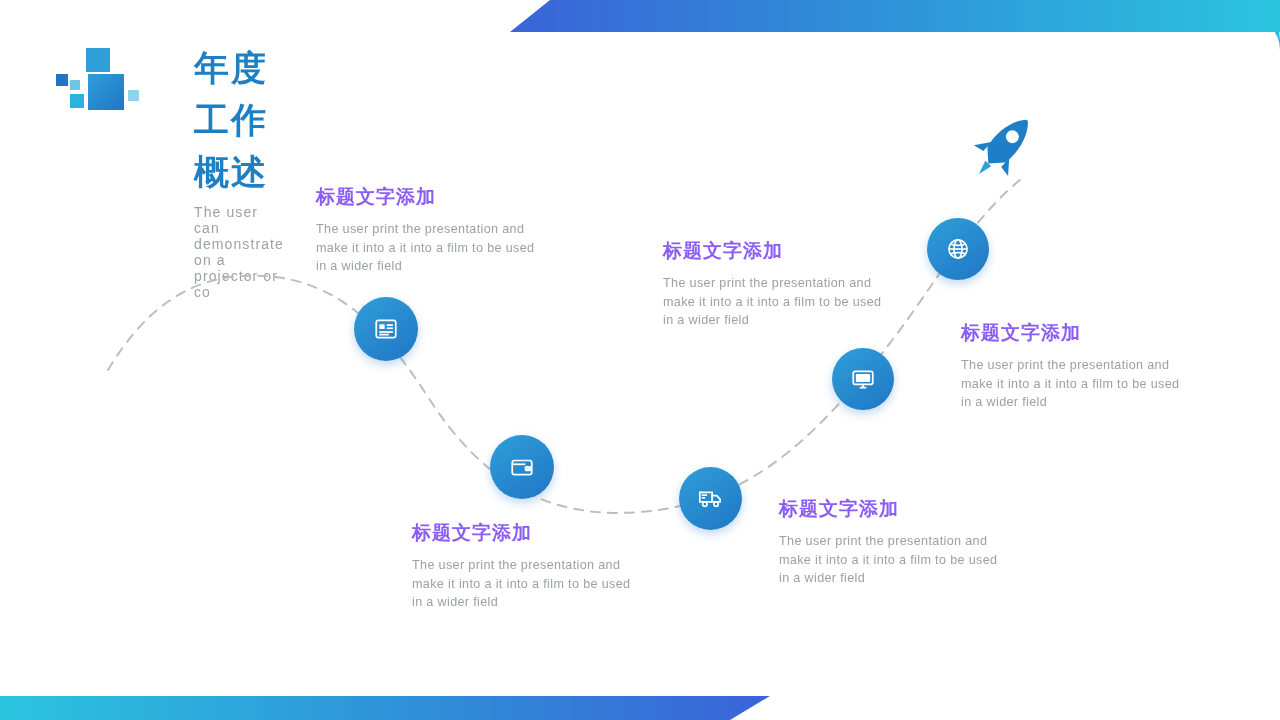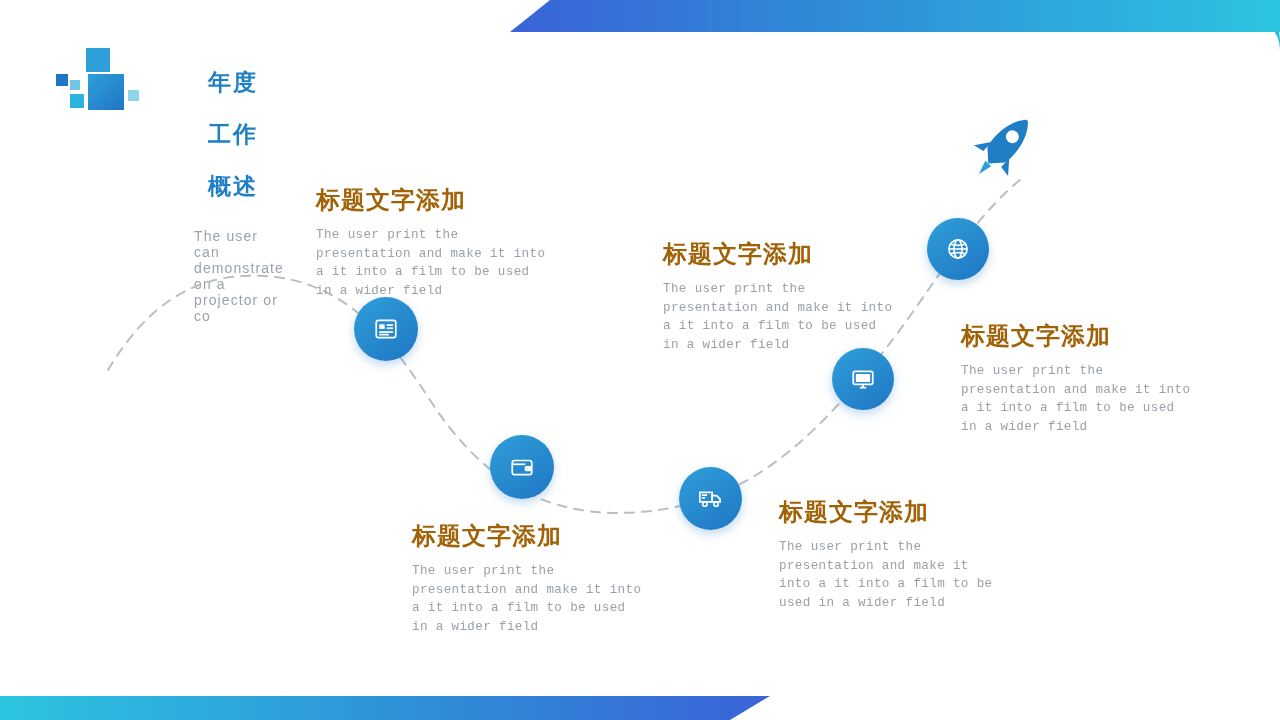--- a/index.html
+++ b/index.html
@@ -64,25 +64,25 @@
   
   .header { position: absolute; top: 40px; left: 56px; }
   .logo-mosaic {
     position: absolute;
     left: 0; top: 8px;
     width: 110px; height: 64px;
   }
   .sq { position: absolute; }
   .title-block { position: absolute; left: 136px; top: 0; }
   .title-cn {
-    font-size: 23px;
+    font-size: 35px;
     font-weight: bold;
     color: #1d7fc4;
     letter-spacing: 2px;
-    margin: 16px;
+    margin: 2px;
     line-height: 52px;
     font-family: "DejaVu Sans", "Liberation Sans", sans-serif;
   }
   .title-en {
     font-size: 14px;
     color: #9aa3ab;
     letter-spacing: 1.1px;
     margin: 6px 0 0 2px;
     font-family: "Liberation Sans", sans-serif;
   }
@@ -96,34 +96,34 @@
     display: flex;
     align-items: center;
     justify-content: center;
     background: linear-gradient(145deg, #2f9fd9 0%, #1f76c4 100%);
     box-shadow: 0 4px 10px rgba(31,118,196,0.28);
   }
   .node svg { display: block; }
 
   .item-text { position: absolute; }
   .item-title {
-    font-size: 24px;
+    font-size: 19px;
     font-weight: bold;
-    color: #a16207;
+    color: #8b5cf6;
     margin: 0 0 10px 0;
     letter-spacing: 1px;
     font-family: Liberation Mono, monospace;
   }
   .item-body {
     font-size: 12.6px;
     line-height: 18.5px;
     color: #9aa1a7;
     margin: 0;
     letter-spacing: 0.35px;
-    font-family: Liberation Mono, monospace;
+    font-family: Liberation Sans, sans-serif;
   }
 </style>
 </head>
 <body>
 
 <div class="slide">
 
   <div class="cyan-round"></div>
   <div class="ribbon-top"></div>
   <div class="ribbon-bottom"></div>

